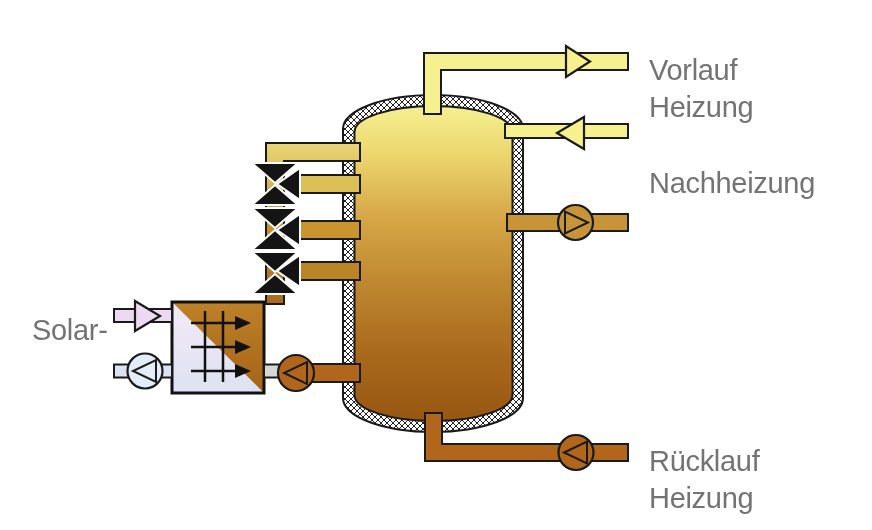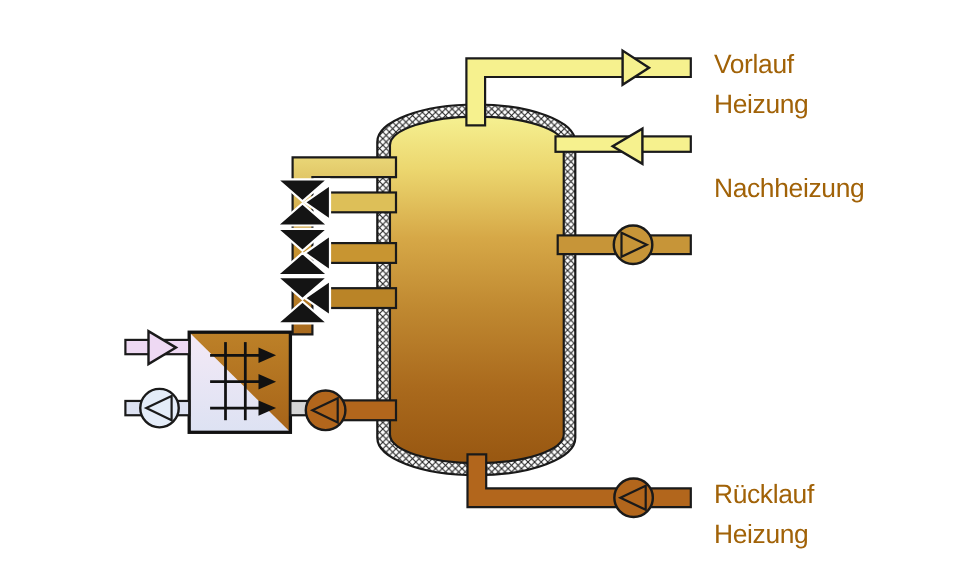--- a/index.html
+++ b/index.html
@@ -6,25 +6,26 @@
   #stage{
     position:relative;
     width:872px;height:530px;
     background:#ffffff;
     overflow:hidden;
     font-family:"Liberation Sans","DejaVu Sans",sans-serif;
   }
   #schematic{position:absolute;left:0;top:0;}
   .diagram-label{
     position:absolute;
-    color:#a16207;
-    font-size:24px;
+    color:#737373;
+    font-size:29px;
     line-height:37px;
     letter-spacing:-0.3px;
     white-space:nowrap;
+    margin-top:12px;
   }
   .diagram-label span{display:block;}
 </style>
 </head>
 <body>
 
 <div id="stage">
 
   <svg id="schematic" width="872" height="530" viewBox="0 0 872 530">
     <defs>
@@ -154,15 +155,16 @@
   <div class="diagram-label" style="left:649px;top:153px;">
     <span>Nachheizung</span>
   </div>
 
   <div class="diagram-label" style="left:649px;top:431px;">
     <span>Rücklauf</span>
     <span>Heizung</span>
   </div>
 
   <div class="diagram-label" style="left:32px;top:300px;">
+    <span>Solar-</span>
   </div>
 
 </div>
 
 </body></html>

